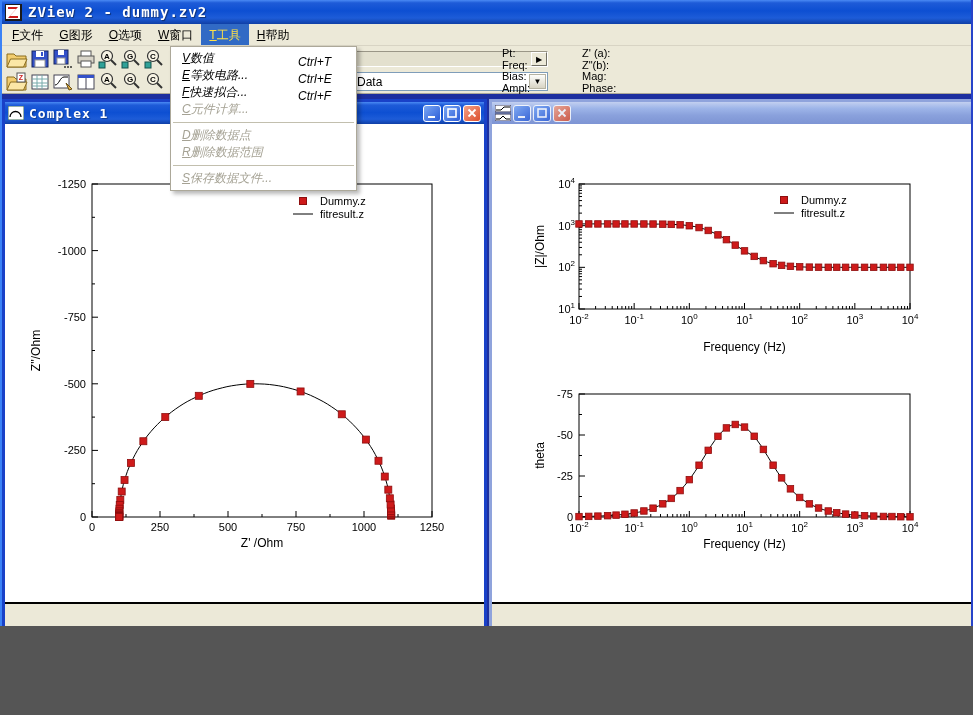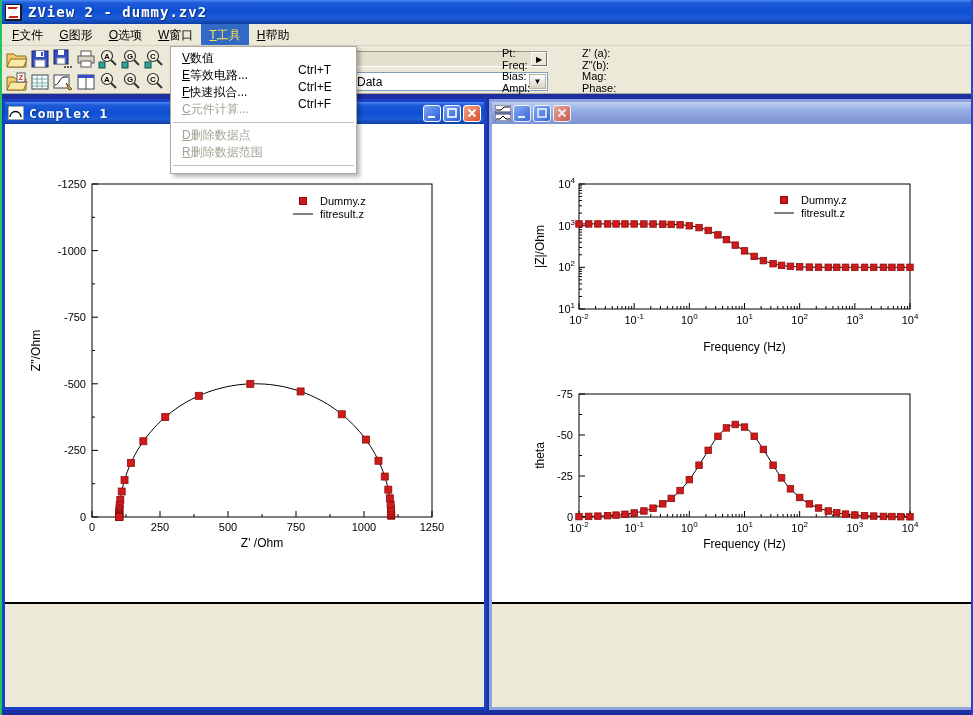--- a/index.html
+++ b/index.html
@@ -1,18 +1,18 @@
 <!DOCTYPE html>
 <html><head>
 <meta charset="utf-8">
 <style>
   * { margin:0; padding:0; box-sizing:border-box; }
   body { background:#555; font-family:"Liberation Sans", sans-serif; }
-  #screen { position:relative; width:973px; height:715px; background:#ECE9D8; overflow:hidden;
-            border-left:2px solid #22c55e; border-right:2px solid #2743C9; }
+  #screen { position:relative; width:973px; height:626px; background:#ECE9D8; overflow:hidden;
+            border-left:2px solid #3b82f6; border-right:2px solid #2743C9; }
 
   
   #titlebar { position:absolute; left:0; top:0; width:973px; height:24px;
     background:linear-gradient(180deg,#4a8af4 0%,#1e5bd8 12%,#0d4fd2 45%,#1d5cd8 75%,#0f3fa6 100%);
     display:flex; align-items:center; padding-left:3px; }
   #titlebar .ttext { color:#fff; font-family:"DejaVu Sans Mono",monospace; font-weight:bold;
     font-size:14px; margin-left:6px; text-shadow:1px 1px 1px rgba(0,0,0,.45); letter-spacing:1px;}
 
   
   #menubar { position:absolute; left:0; top:24px; width:973px; height:22px; background:#ECE9D8;
@@ -56,23 +56,23 @@
   .wbtn.minb, .wbtn.maxb { background:linear-gradient(135deg,#7aa7f4,#2b5cd7); }
   .wbtn.closeb { background:linear-gradient(135deg,#f3a186,#dd4f2e); }
   #win-bode .wbtn { opacity:.82; }
   .wcontent { background:#fff; height:478px; flex:0 0 auto; position:relative; }
   .wbottom { background:#ECE9D8; border-top:2px solid #000; flex:1 1 auto; }
 
   
   #toolsmenu { position:absolute; left:168px; top:46px; width:187px; background:#fff;
     border:1px solid #ACA899; box-shadow:3px 3px 4px rgba(0,0,0,.28); z-index:99; padding:3px 0; }
   .ditem { position:relative; height:17px; font-size:12px; padding-left:11px; line-height:17px;
-    color:#000; white-space:nowrap; }
+    color:#000; white-space:nowrap;font-style:italic; }
   .ditem.disabled { color:#A5A294; }
-  .ditem .dshort { position:absolute; left:127px; top:12px; font-family:"Liberation Sans",sans-serif; }
+  .ditem .dshort { position:absolute; left:127px; top:4px; font-family:"Liberation Sans",sans-serif; }
   .dsep { border-top:1px solid #c2bfae; margin:4px 2px; }
   .ditem u { text-decoration:underline; }
 
   svg text { font-family:"Liberation Sans",sans-serif; }
 </style>
 </head>
 <body>
 
 <div id="screen">
 
@@ -590,15 +590,16 @@
 
   <div id="toolsmenu">
       <div class="ditem"><u>V</u>数值<span class="dshort">Ctrl+T</span></div>
       <div class="ditem"><u>E</u>等效电路...<span class="dshort">Ctrl+E</span></div>
       <div class="ditem"><u>F</u>快速拟合...<span class="dshort">Ctrl+F</span></div>
       <div class="ditem disabled"><u>C</u>元件计算...</div>
       <div class="dsep"></div>
       <div class="ditem disabled"><u>D</u>删除数据点</div>
       <div class="ditem disabled"><u>R</u>删除数据范围</div>
       <div class="dsep"></div>
+      <div class="ditem disabled"><u>S</u>保存数据文件...</div>
     </div>
 
 </div>
 
 </body></html>

